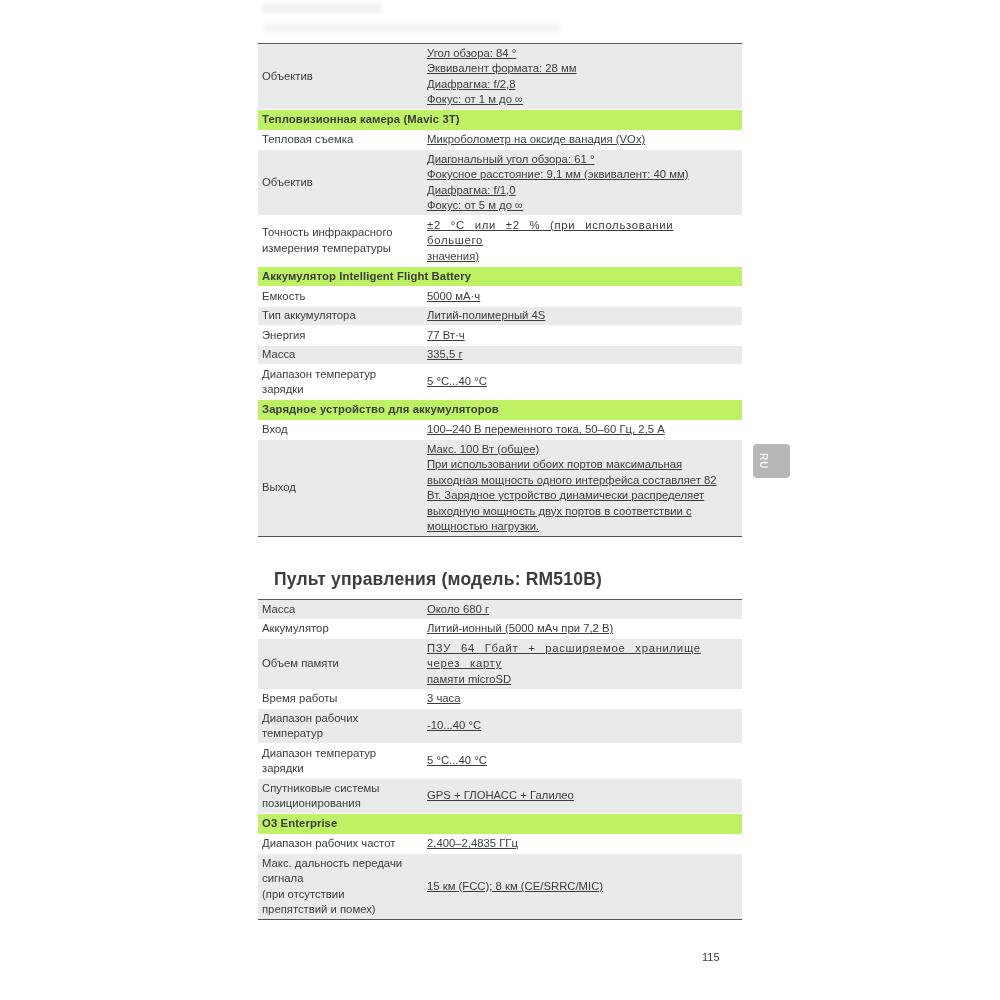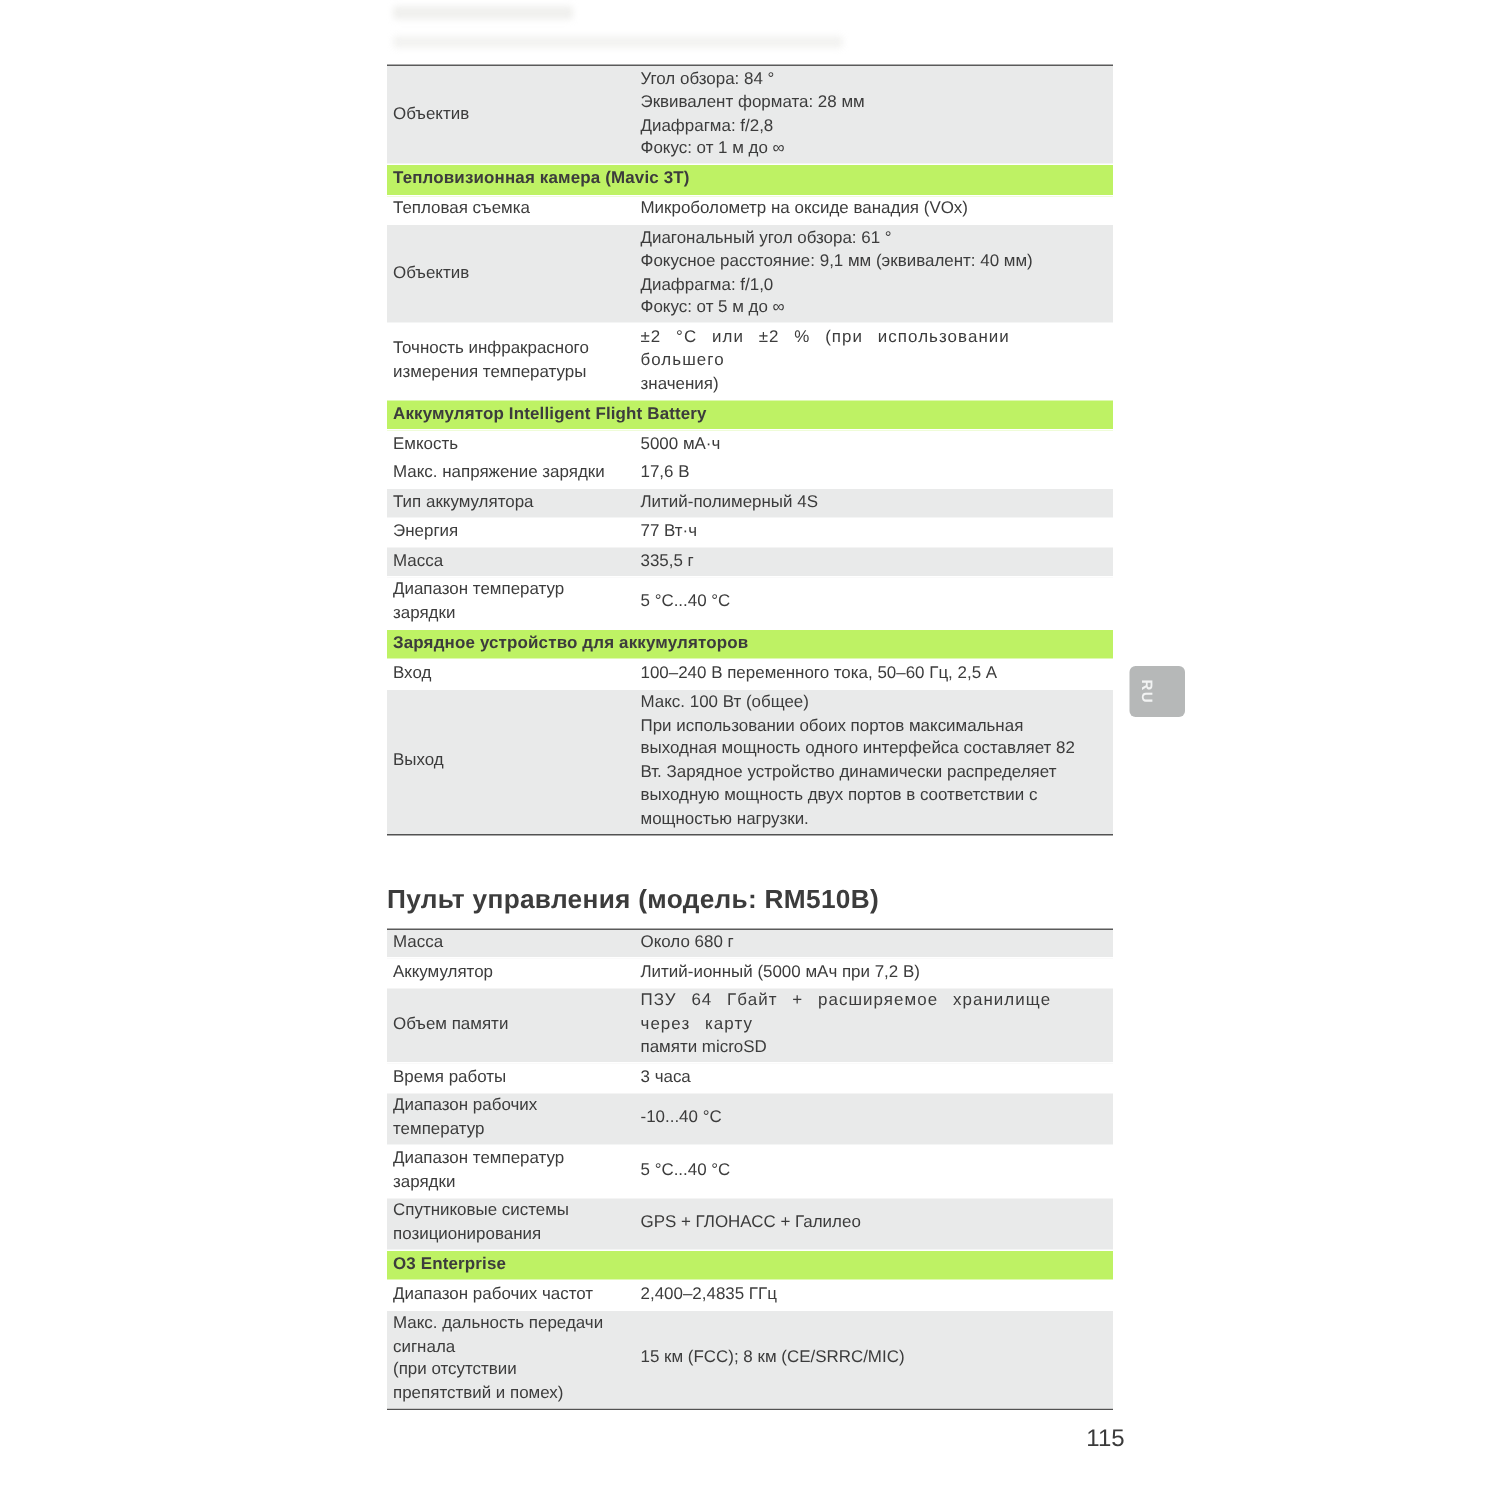--- a/index.html
+++ b/index.html
@@ -8,32 +8,32 @@
 
   .content { position:absolute; left:258px; top:43px; width:484px; }
 
   .spec-table { width:100%; border-top:1px solid #5a5a5a; border-bottom:1px solid #525252; }
   .row { display:flex; align-items:center; border-bottom:1px solid #ffffff; font-size:11.3px; line-height:15.5px; color:#3c3c3c; }
   .spec-table .row:last-child { border-bottom:none; }
   .row.shade { background:#e9eaea; }
   .section-row { background:#bef264; font-weight:bold; padding:2px 0 2px 4px; letter-spacing:0.1px; }
   .data-row { min-height:17px; }
   .cell-label { width:163px; flex:none; padding:1.5px 2px 1.5px 4px; }
-  .cell-value { flex:1; padding:1.5px 3px 1.5px 0; }
+  .cell-value { flex:1; padding:1.5px 3px 1.5px 0;text-decoration:underline; }
   .spread { word-spacing:6px; letter-spacing:0.7px; }
 
-  .heading { font-size:17.5px; font-weight:bold; color:#3c3c3c; margin:32px 0 9px 0; letter-spacing:0.2px; }
+  .heading { font-size:17.5px; font-weight:bold; color:#3c3c3c; margin:32px 0 9px 16px; letter-spacing:0.2px; }
 
   .ru-tab { position:absolute; left:753px; top:444px; width:37px; height:34px; background:#b6b8b8;
             border-radius:4px; display:flex; align-items:center; justify-content:flex-start; }
   .ru-tab span { writing-mode:vertical-rl; font-size:10px; font-weight:bold; color:#f2f3f3;
                  letter-spacing:1px; padding-left:5px; }
 
-  .page-number { position:absolute; left:722px; top:951px; width:30px; text-align:center;
-                 font-size:16px; color:#3a3a3a; }
+  .page-number { position:absolute; left:702px; top:951px; width:30px; text-align:left;
+                 font-size:11px; color:#3a3a3a; }
 
   .bleed { position:absolute; background:#f0f0ee; filter:blur(2px); border-radius:2px; }
   .bleed-1 { left:262px; top:4px; width:120px; height:9px; }
   .bleed-2 { left:262px; top:24px; width:300px; height:8px; opacity:0.8; }
 </style>
 </head>
 <body>
 
 <div class="page">
 
@@ -56,24 +56,20 @@
           <div class="cell-value"><span>Диагональный угол обзора: 61 °</span><br><span>Фокусное расстояние: 9,1 мм (эквивалент: 40 мм)</span><br><span>Диафрагма: f/1,0</span><br><span>Фокус: от 5 м до ∞</span></div>
         </div>
         <div class="row data-row">
           <div class="cell-label"><span>Точность инфракрасного</span><br><span>измерения температуры</span></div>
           <div class="cell-value"><span class="spread">±2 °C или ±2 % (при использовании большего</span><br><span>значения)</span></div>
         </div>
         <div class="row section-row">Аккумулятор Intelligent Flight Battery</div>
         <div class="row data-row">
           <div class="cell-label"><span>Емкость</span></div>
           <div class="cell-value"><span>5000 мА·ч</span></div>
-        </div>
-        <div class="row data-row">
-          <div class="cell-label"><span>Макс. напряжение зарядки</span></div>
-          <div class="cell-value"><span>17,6 В</span></div>
         </div>
         <div class="row data-row shade">
           <div class="cell-label"><span>Тип аккумулятора</span></div>
           <div class="cell-value"><span>Литий-полимерный 4S</span></div>
         </div>
         <div class="row data-row">
           <div class="cell-label"><span>Энергия</span></div>
           <div class="cell-value"><span>77 Вт·ч</span></div>
         </div>
         <div class="row data-row shade">

